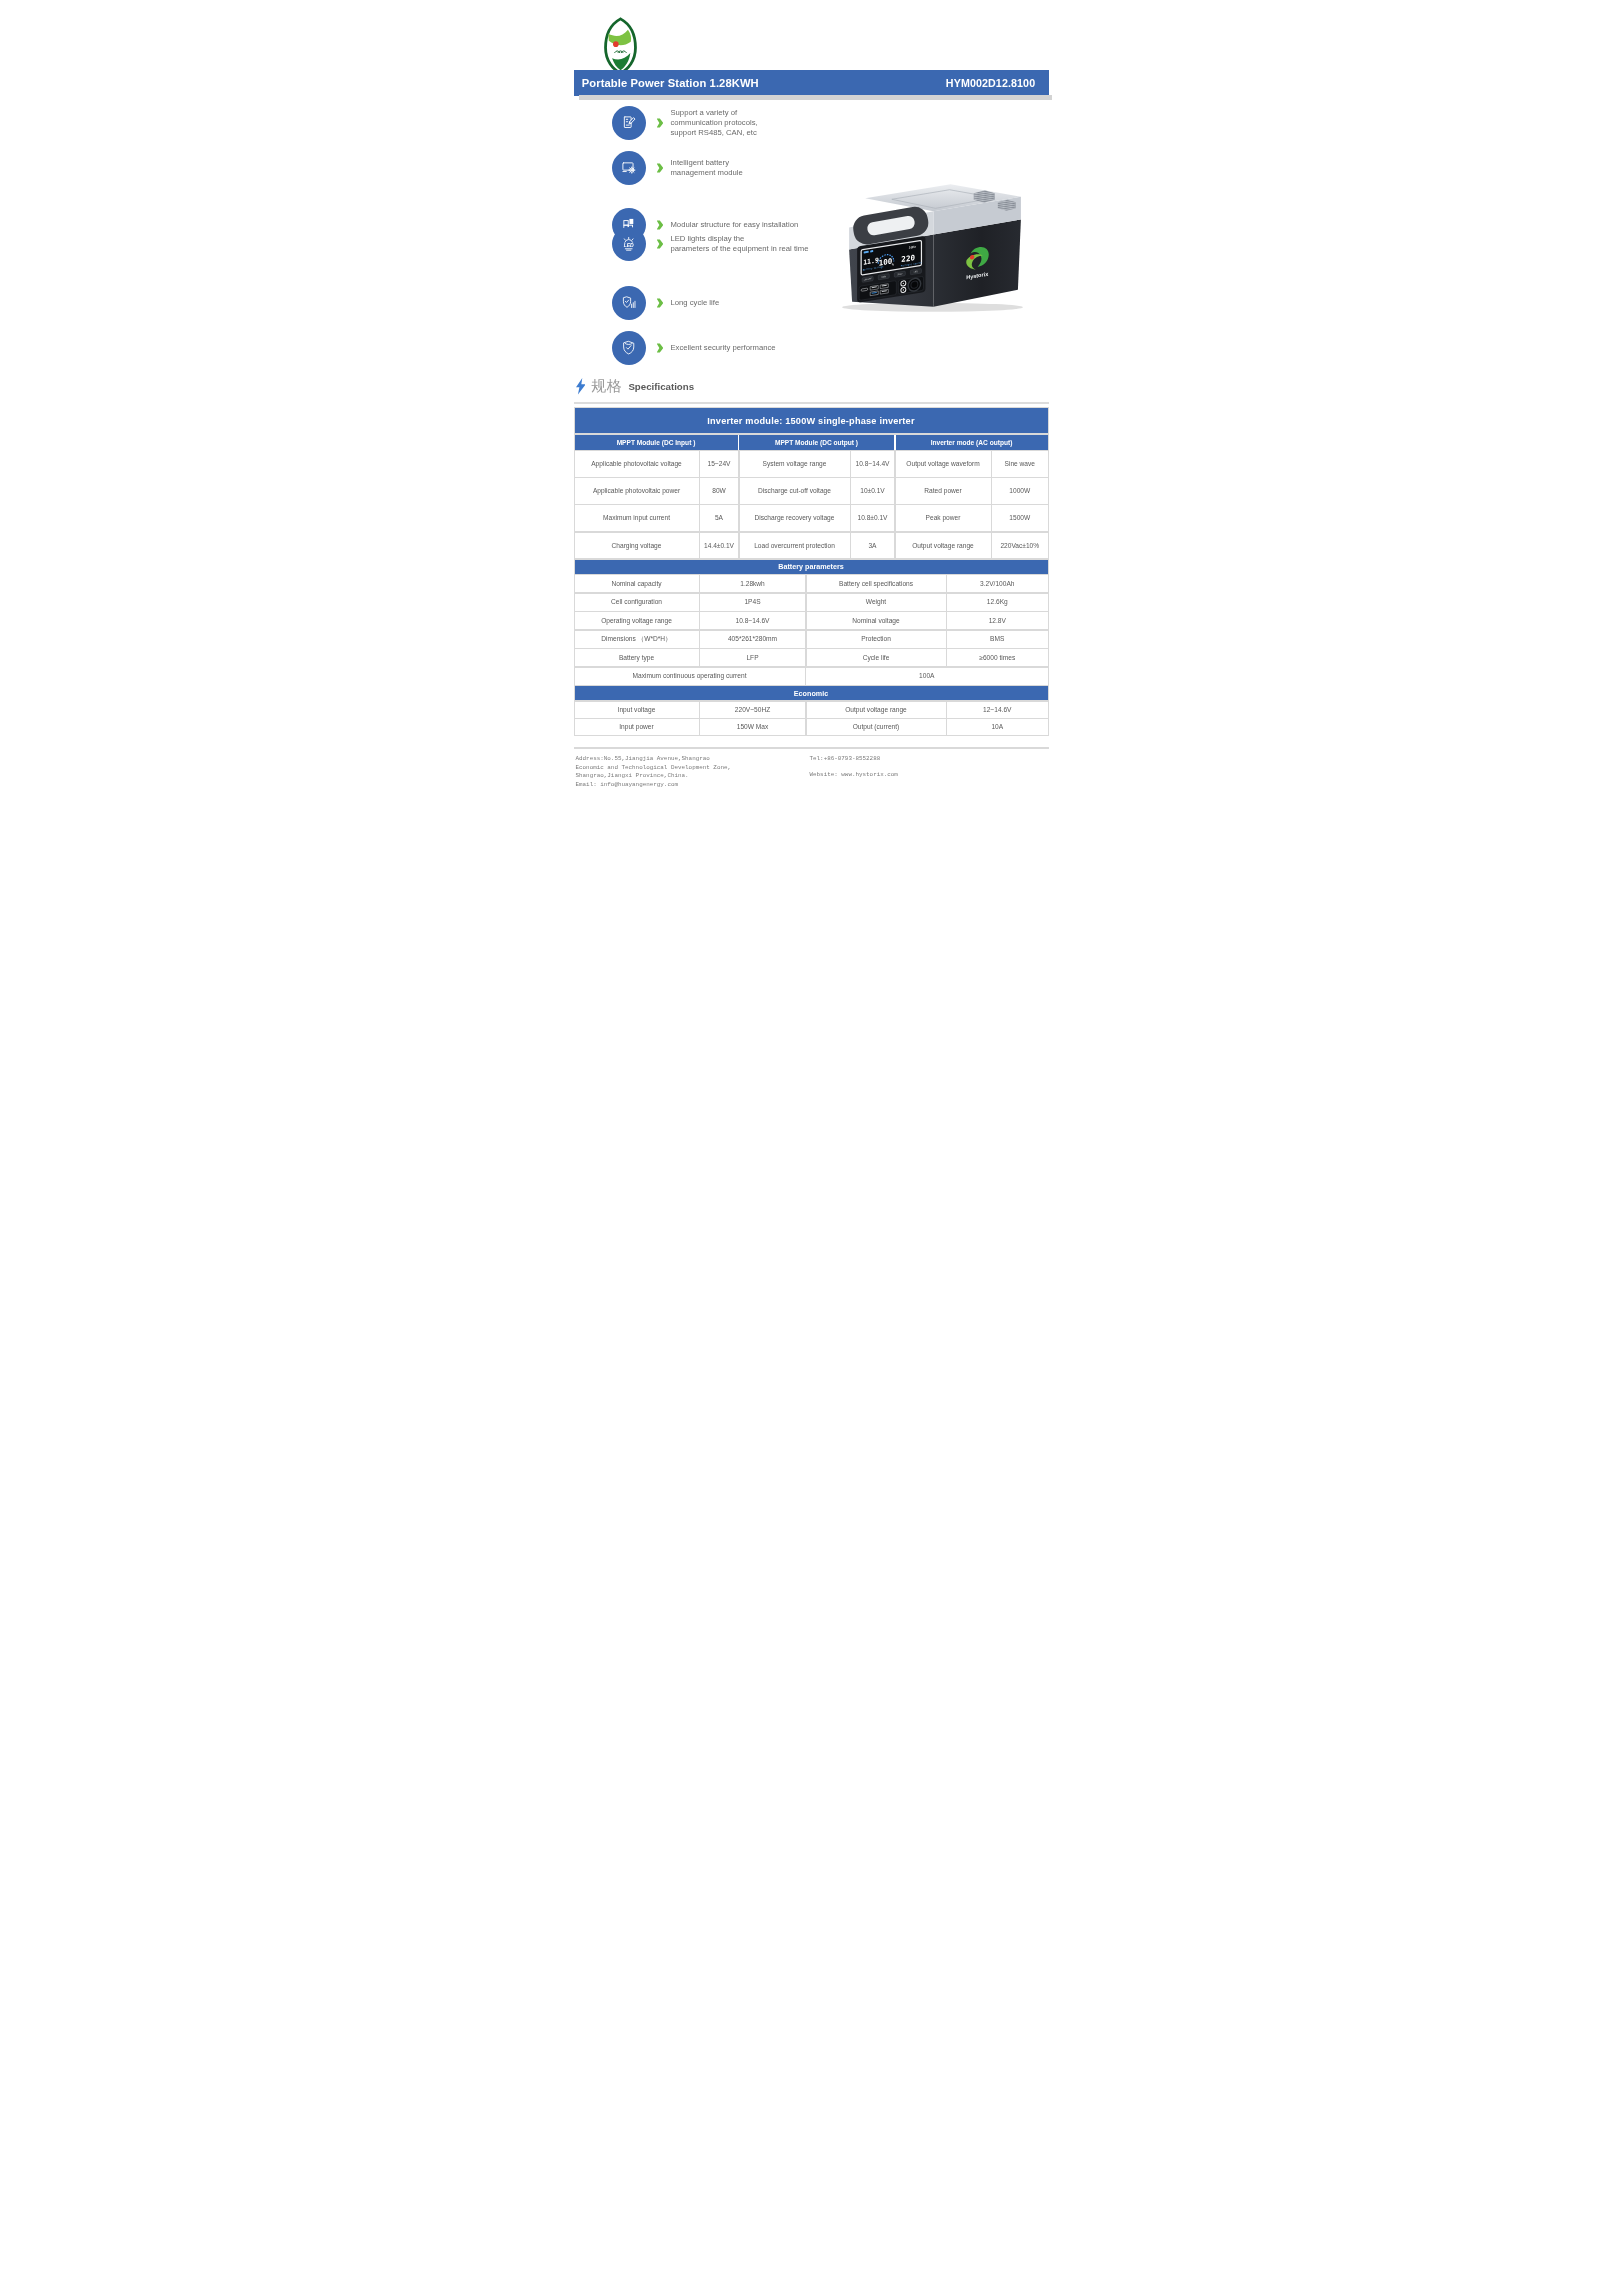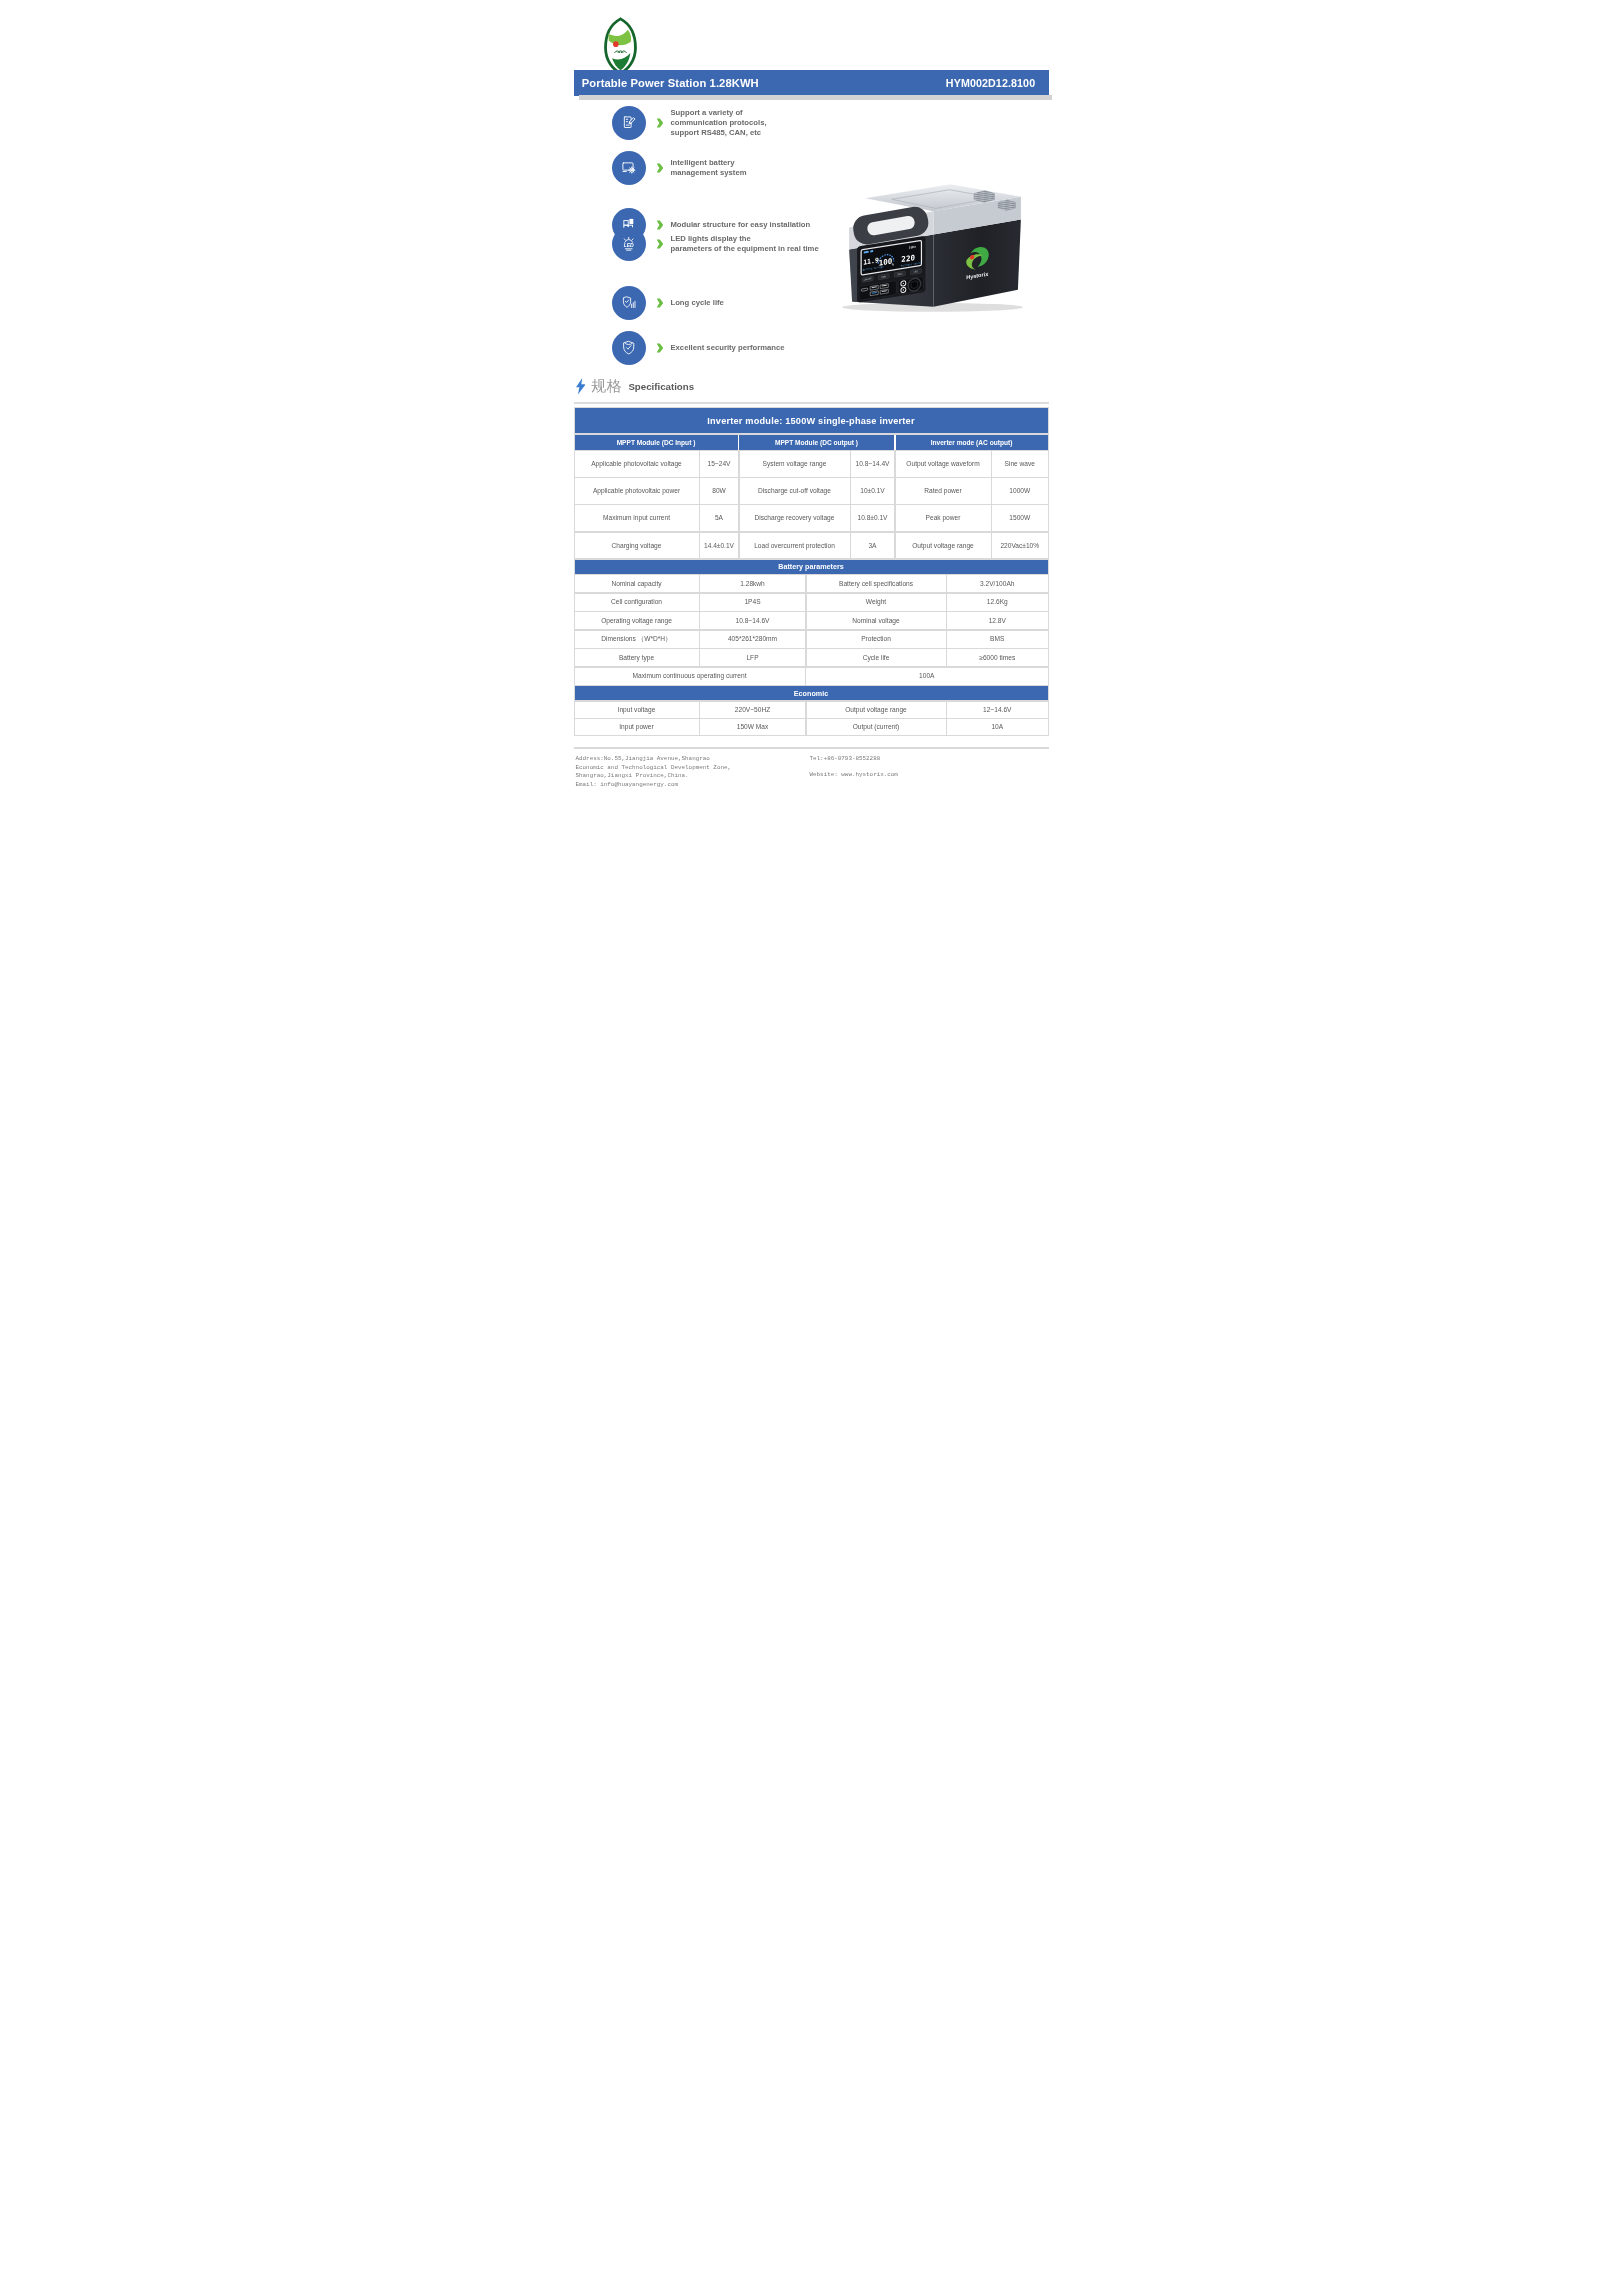--- a/index.html
+++ b/index.html
@@ -23,21 +23,21 @@
   
   .feature{position:absolute;left:81px;display:flex;align-items:center;height:34px;}
   .feature-circle{
     width:34px;height:34px;border-radius:50%;background:#3B68B1;flex:0 0 34px;
     display:flex;align-items:center;justify-content:center;
   }
   .feature-arrow{
     width:6.6px;height:9.2px;background:#6CBE45;margin-left:11.2px;flex:0 0 6.6px;
     clip-path:polygon(0 0,48% 0,100% 50%,48% 100%,0 100%,40% 50%);
   }
-  .feature-text{margin-left:7.2px;font-size:7.7px;line-height:1.28;color:#6a6a6a;white-space:nowrap;font-weight:bold;}
+  .feature-text{margin-left:7.2px;font-size:7.7px;line-height:1.28;color:#6a6a6a;white-space:nowrap;}
   
   .product{position:absolute;left:298px;top:173px;}
   
   .specs-title{position:absolute;left:45px;top:377px;display:flex;align-items:center;gap:6.1px;}
   .specs-title .zh{font-size:15px;color:#9a9a9a;letter-spacing:0.5px;}
   .specs-title .en{font-size:9.7px;color:#595959;font-weight:bold;}
   .specs-divider{position:absolute;left:43px;top:402px;width:475px;height:1.5px;background:#dcdcdc;}
   
   .tbl{
     position:absolute;left:43px;top:407px;width:475px;box-sizing:border-box;
@@ -133,21 +133,21 @@
           <line x1="20" y1="18.5" x2="21.1" y2="19.6"></line>
           <line x1="27.9" y1="26.4" x2="29" y2="27.5"></line>
           <line x1="29" y1="18.5" x2="27.9" y2="19.6"></line>
           <line x1="21.1" y1="26.4" x2="20" y2="27.5"></line>
         </g>
       </svg>
     </div>
     <div class="feature-arrow"></div>
     <div class="feature-text">
       <div>Intelligent battery</div>
-      <div>management system</div>
+      <div>management module</div>
     </div>
   </div>
 
   <div class="feature" style="top:208px">
     <div class="feature-circle">
       <svg width="17.4" height="17.4" viewBox="0 0 36 36">
         <g fill="none" stroke="#fff" stroke-width="1.9">
           <rect x="8" y="9.5" width="9" height="9.5"></rect>
           <rect x="8" y="19" width="9" height="9.5"></rect>
           <rect x="17" y="19" width="9" height="9.5"></rect>

